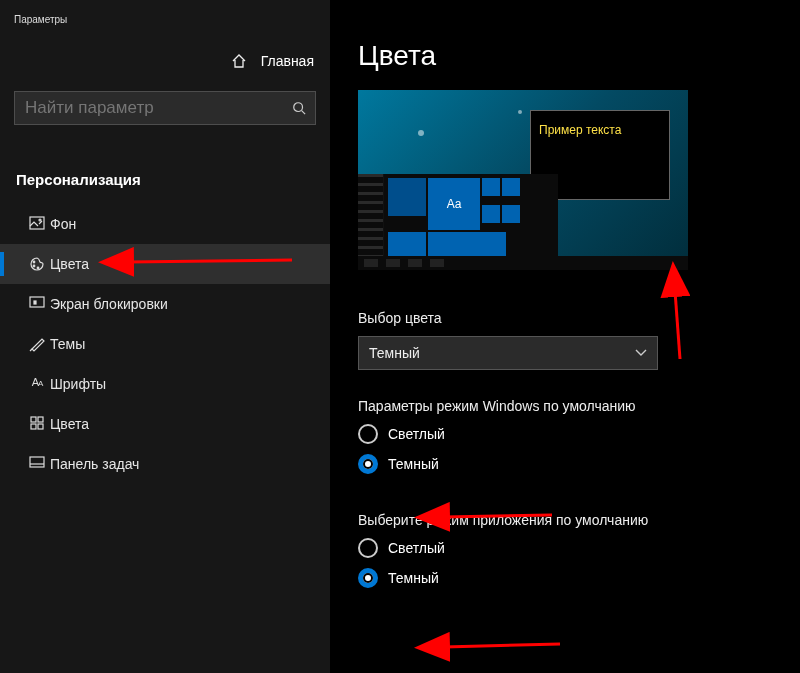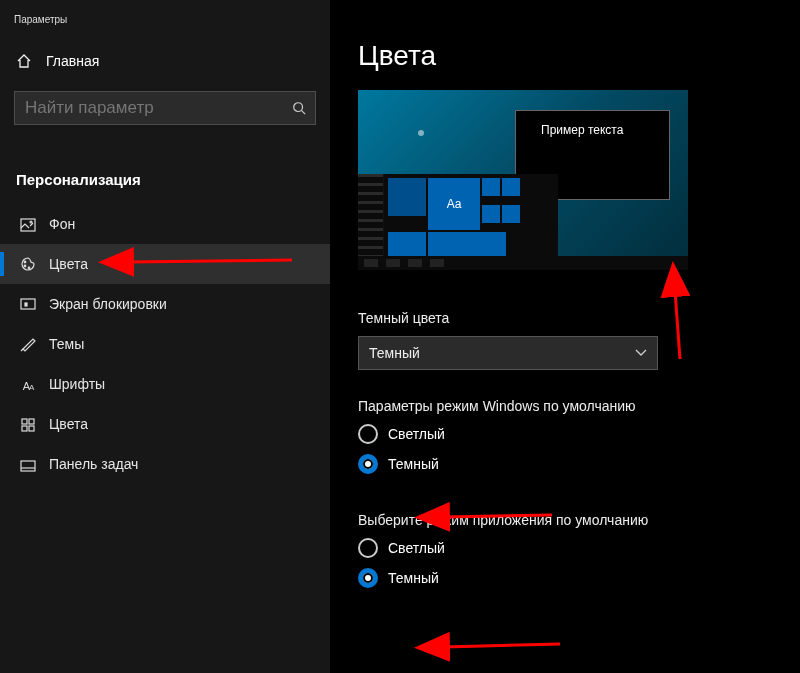--- a/index.html
+++ b/index.html
@@ -23,20 +23,21 @@
       font-size: 10px;
       padding: 6px 14px 18px 14px;
       color: #ddd;
     }
     .nav-home {
       display: flex;
       align-items: center;
       padding: 10px 16px;
       gap: 14px;
       cursor: pointer;
+      justify-content: flex-end;
     }
     .search-wrap {
       margin: 12px 14px 18px 14px;
       position: relative;
     }
     .search {
       width: 100%;
       height: 34px;
       background: #2b2b2b;
       border: 1px solid #4d4d4d;
@@ -52,23 +53,23 @@
       color: #ccc;
     }
     .section-label {
       padding: 0 16px 16px 16px;
       font-weight: 600;
       font-size: 15px;
       margin-top: 28px;
     }
     .nav-item {
       display: flex;
-      align-items: flex-end;
-      padding: 12px 19px;
-      gap: 12px;
+      align-items: flex-start;
+      padding: 12px 28px;
+      gap: 4px;
       cursor: pointer;
       color: #e6e6e6;
     }
     .nav-item .icon { width: 18px; display:flex; align-items:center; justify-content:center; }
     .nav-item.selected {
       background: #2f2f2f;
       position: relative;
     }
     .nav-item.selected::before {
       content: "";
@@ -100,28 +101,28 @@
     .preview-water {
       position:absolute; inset:0;
       background: linear-gradient(135deg, #00789e 0%, #034a63 50%, #012d3b 100%);
     }
     .preview-bubble {
       position:absolute; width:6px; height:6px; background:rgba(255,255,255,0.5); border-radius:50%;
     }
     .preview-sample {
       position: absolute;
       right: 18px; top: 20px;
-      width: 155px; height: 90px;
+      width: 140px; height: 90px;
       background: #000;
       border: 1px solid #666;
       display: flex;
       align-items: flex-start;
-      padding: 12px 25px;
+      padding: 12px 8px;
       font-size: 12px;
-      color: #ffffff;
+      color: #fde047;
     }
     .preview-taskbar {
       position: absolute;
       left: 0; right: 0; bottom: 0; height: 96px;
       display: flex;
     }
     .preview-start {
       width: 200px; height: 100%;
       background: #0b0b0b;
       display: flex;
@@ -309,21 +310,21 @@
     </div>
     <div class="preview-task-strip">
       <div class="task-dot"></div>
         <div class="task-dot"></div>
         <div class="task-dot"></div>
         <div class="task-dot"></div>
     </div>
   </div>
 
   <div class="field-group">
-    <div class="field-label">Темный цвета</div>
+    <div class="field-label">Выбор цвета</div>
     <div class="dropdown">
       <span>Темный</span>
       <span class="chev">
         <svg width="12" height="8" viewBox="0 0 12 8" fill="none" stroke="#ccc" stroke-width="1.4">
             <path d="M1 1 L6 6 L11 1"></path>
           </svg>
       </span>
     </div>
   </div>
 

